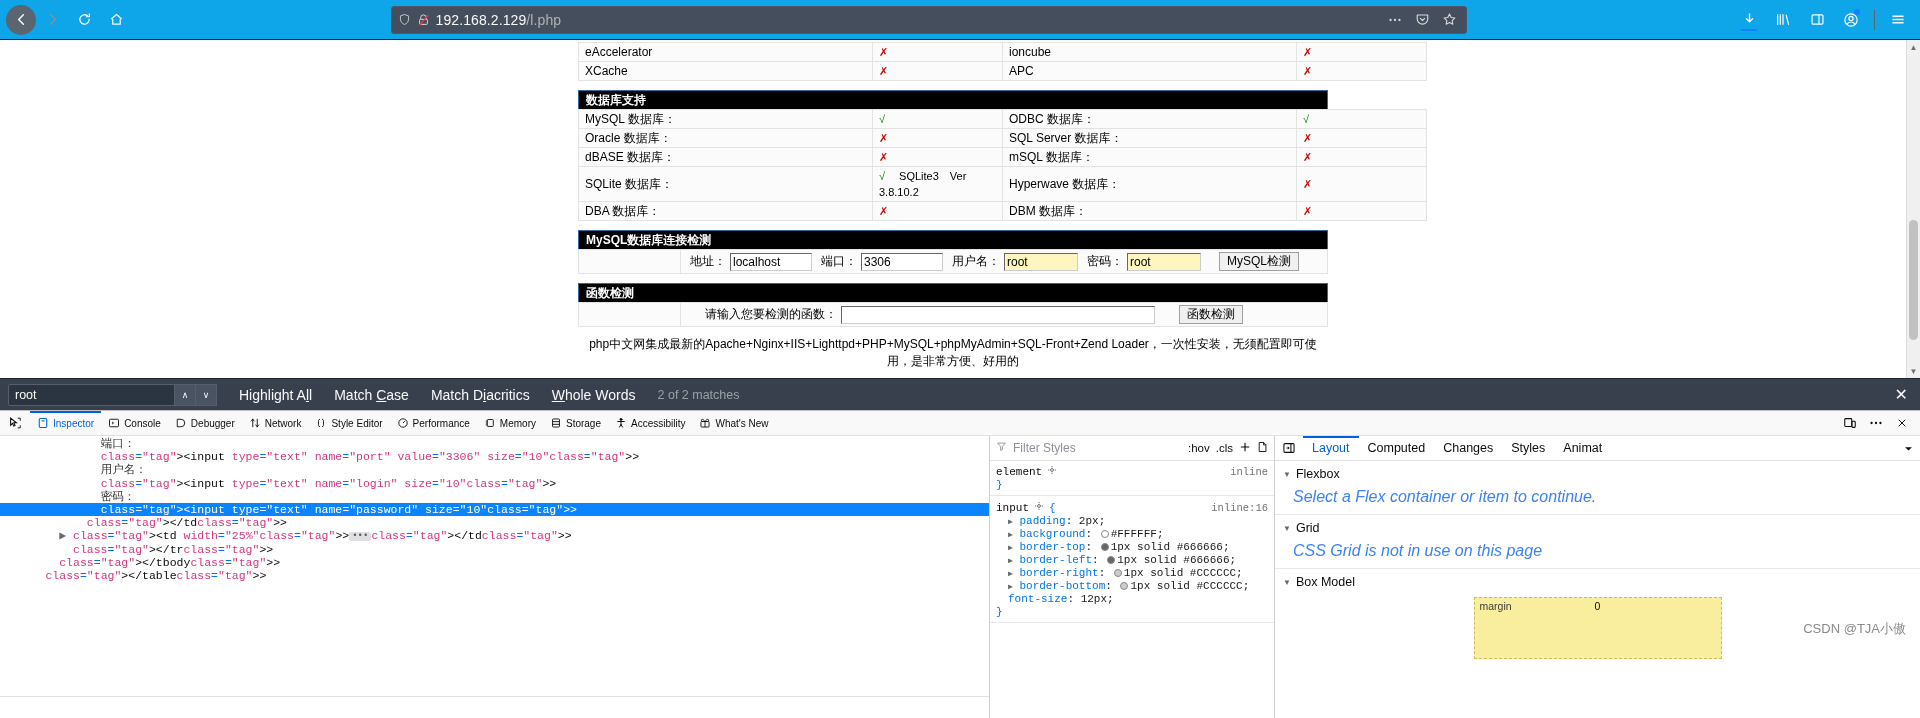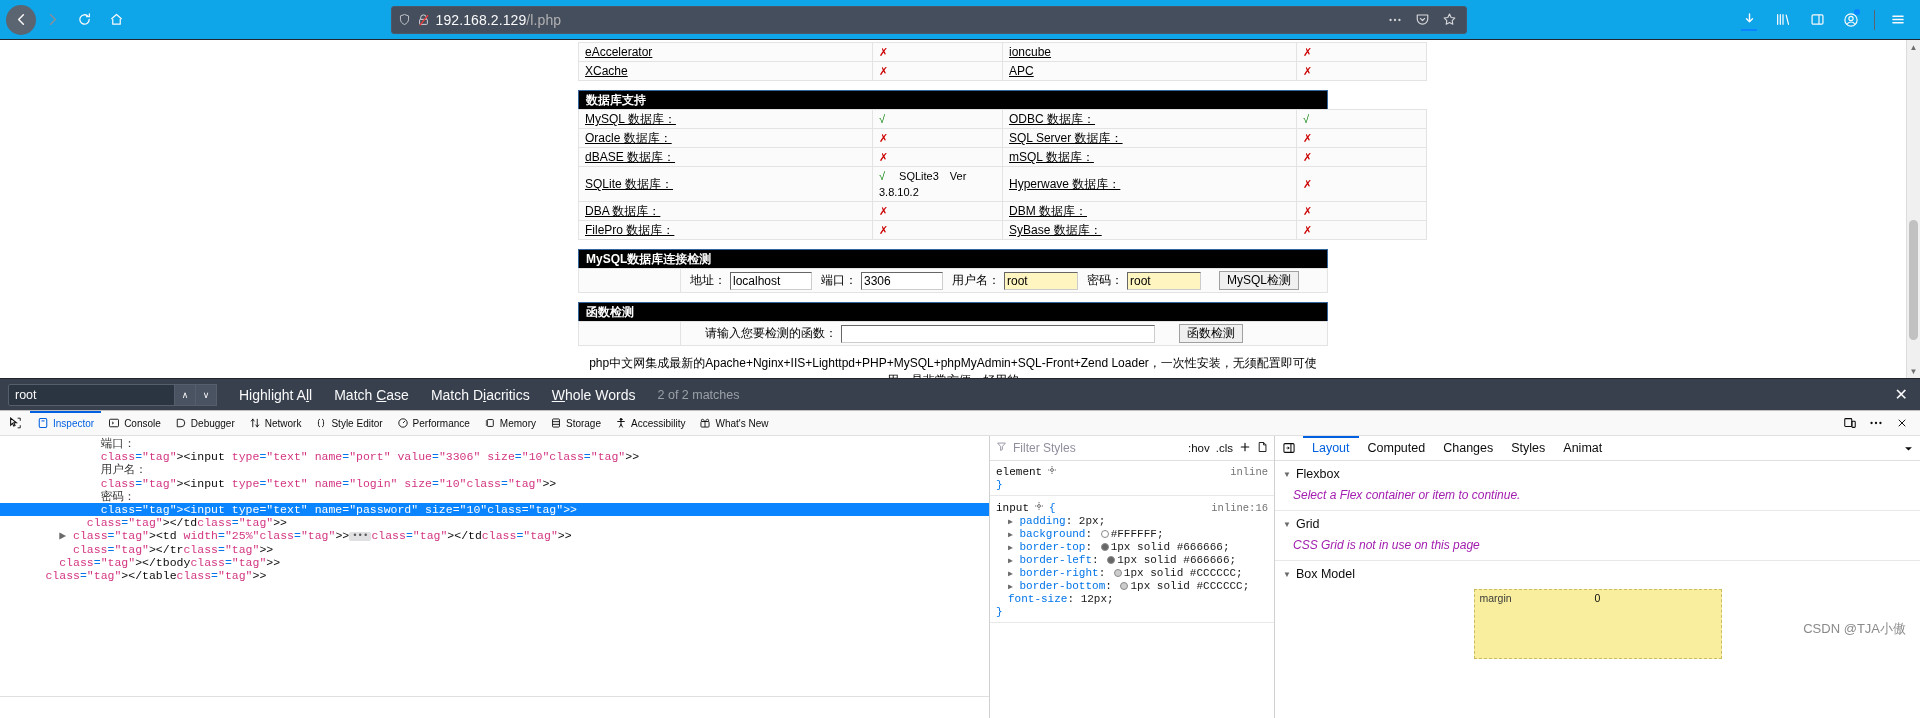--- a/index.html
+++ b/index.html
@@ -82,21 +82,21 @@
   table.blk { width: 750px; border-collapse: collapse; table-layout: fixed; }
   table.blk td {
     border: 1px solid #e3e3e3;
     height: 18px;
     padding: 1px 6px;
     font-size: 12px;
     background: #fbfbfb;
     vertical-align: middle;
     line-height: 16px;
   }
-  td.c-label { width: 294px; text-decoration: underline; }
+  td.c-label { width: 294px; }
   td.c-val   { width: 130px; }
   .mark-x { color: #cc0000; font-size: 11px; }
   .mark-v { color: #008000; font-size: 11px; }
   .ver { color:#000; padding-left: 14px; font-size: 11px;}
 
   .sec-head {
     background: #000; color:#fff;
     font-weight: bold; font-size: 12px;
     height: 19px; line-height: 19px;
     padding: 0 7px;
@@ -298,26 +298,26 @@
     height:25px; min-height:25px; border-bottom:1px solid #e0e0e1;
     display:flex; align-items:stretch; font-size:12.5px; background:#fff;
   }
   .lt-ico { width:28px; display:flex; align-items:center; justify-content:center; color:#0c0c0d;}
   .lt-tab { padding: 0 9px; display:flex; align-items:center; position:relative; color:#0c0c0d; white-space:nowrap;}
   .lt-tab.active { color:#0060df; }
   .lt-tab.active:after { content:''; position:absolute; left:0; right:0; top:0; height:2px; background:#0060df;}
   .lt-more { margin-left:auto; display:flex; align-items:center; padding-right:6px; color:#0c0c0d;}
   .layout-body { flex:1 1 auto; overflow:hidden; font-size:12px; background:#fff; color:#0c0c0d;}
   .lay-sec { display:flex; align-items:center; gap:5px; padding: 6px 8px 4px 8px; font-size:12.5px;}
-  .lay-note { font-style: italic; color:#a21caf; padding: 3px 24px 8px 18px; font-size:12px;}
+  .lay-note { font-style: italic; color:#3b82f6; padding: 3px 24px 8px 18px; font-size:16px;}
   .lay-div { border-bottom:1px solid #e8e8e8; }
   .boxmodel { padding: 4px 0 0 0; display:flex; justify-content:center; }
   .bm-margin {
     background: #f8ee9d; border:1px dashed #c9bd60;
-    width: 248px; height: 70px; position:relative;
+    width: 248px; height: 62px; position:relative;
     display:flex; align-items:center; justify-content:center;
   }
   .bm-lab { position:absolute; left:5px; top:2px; font-size:10.5px; color:#3b3b3b;}
   .bm-val-top { position:absolute; top:2px; left:50%; transform:translateX(-50%); font-size:10.5px;}
 
   .wm { position:absolute; right:14px; bottom:80px; color:#8a8a8a; font-size:13px; }
 </style>
 </head>
 <body>
 
@@ -471,26 +471,20 @@
                   <td class="c-val"><span class="mark-v">√</span><span class="ver">SQLite3　Ver 3.8.10.2</span></td>
                   <td class="c-label">Hyperwave 数据库：</td>
                   <td class="c-val"><span class="mark-x">✗</span></td>
                 </tr>
                 <tr>
                   <td class="c-label">DBA 数据库：</td>
                   <td class="c-val"><span class="mark-x">✗</span></td>
                   <td class="c-label">DBM 数据库：</td>
                   <td class="c-val"><span class="mark-x">✗</span></td>
                 </tr>
-                <tr>
-                  <td class="c-label">FilePro 数据库：</td>
-                  <td class="c-val"><span class="mark-x">✗</span></td>
-                  <td class="c-label">SyBase 数据库：</td>
-                  <td class="c-val"><span class="mark-x">✗</span></td>
-                </tr>
               </tbody>
           </table>
 
           <div class="gap"></div>
 
           <div class="sec-head">MySQL数据库连接检测</div>
           <div class="form-row">
             <div class="form-pad"></div>
             <span class="f-lbl">地址：</span>
             <input class="tx w-host" value="localhost" style="">

